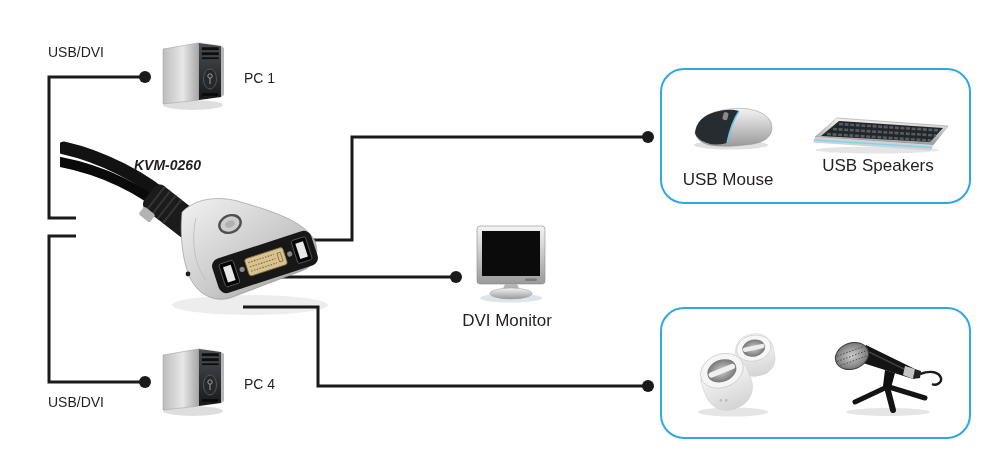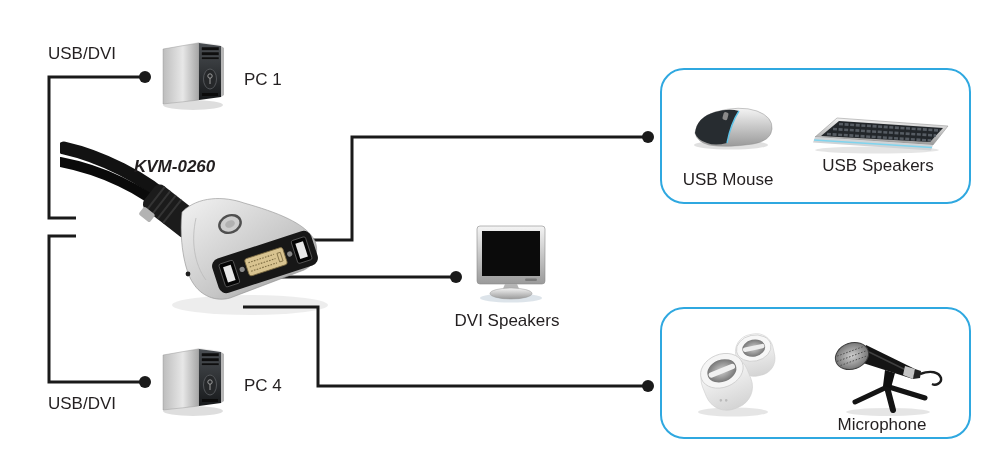--- a/index.html
+++ b/index.html
@@ -1,19 +1,19 @@
 <!DOCTYPE html>
 <html><head>
 <meta charset="utf-8">
 <style>
   html,body{margin:0;padding:0;background:#fff;}
   #stage{position:relative;width:1000px;height:476px;background:#fff;overflow:hidden;
          font-family:"Liberation Sans",sans-serif;color:#231f20;}
   .abs{position:absolute;}
-  .lbl{position:absolute;font-size:17px;line-height:1.1;color:#231f20;white-space:nowrap;}
+  .lbl{position:absolute;font-size:14px;line-height:1.1;color:#231f20;white-space:nowrap;}
   .lbl.b{font-weight:bold;font-style:italic;}
   .cap{position:absolute;font-size:17px;color:#231f20;text-align:center;width:130px;}
   .group-box{position:absolute;border:2px solid #2fa8e0;border-radius:24px;background:transparent;}
   svg{display:block;}
 </style>
 </head>
 <body>
 
 <div id="stage">
 
@@ -203,18 +203,17 @@
           <path d="M13,31 H41"></path>
       </g>
     </g>
   </svg>
 
   <div class="lbl" style="left:48px;top:45px;">USB/DVI</div>
   <div class="lbl" style="left:244px;top:71px;">PC 1</div>
   <div class="lbl b" style="left:134px;top:158px;">KVM-0260</div>
   <div class="lbl" style="left:48px;top:395px;">USB/DVI</div>
   <div class="lbl" style="left:244px;top:377px;">PC 4</div>
-  <div class="cap" style="left:450px;top:311px;width:114px;">DVI Speakers</div>
+  <div class="cap" style="left:450px;top:311px;width:114px;">DVI Monitor</div>
   <div class="cap" style="left:663px;top:170px;">USB Mouse</div>
   <div class="cap" style="left:813px;top:156px;">USB Speakers</div>
-  <div class="cap" style="left:817px;top:415px;">Microphone</div>
 
 </div>
 
 </body></html>

